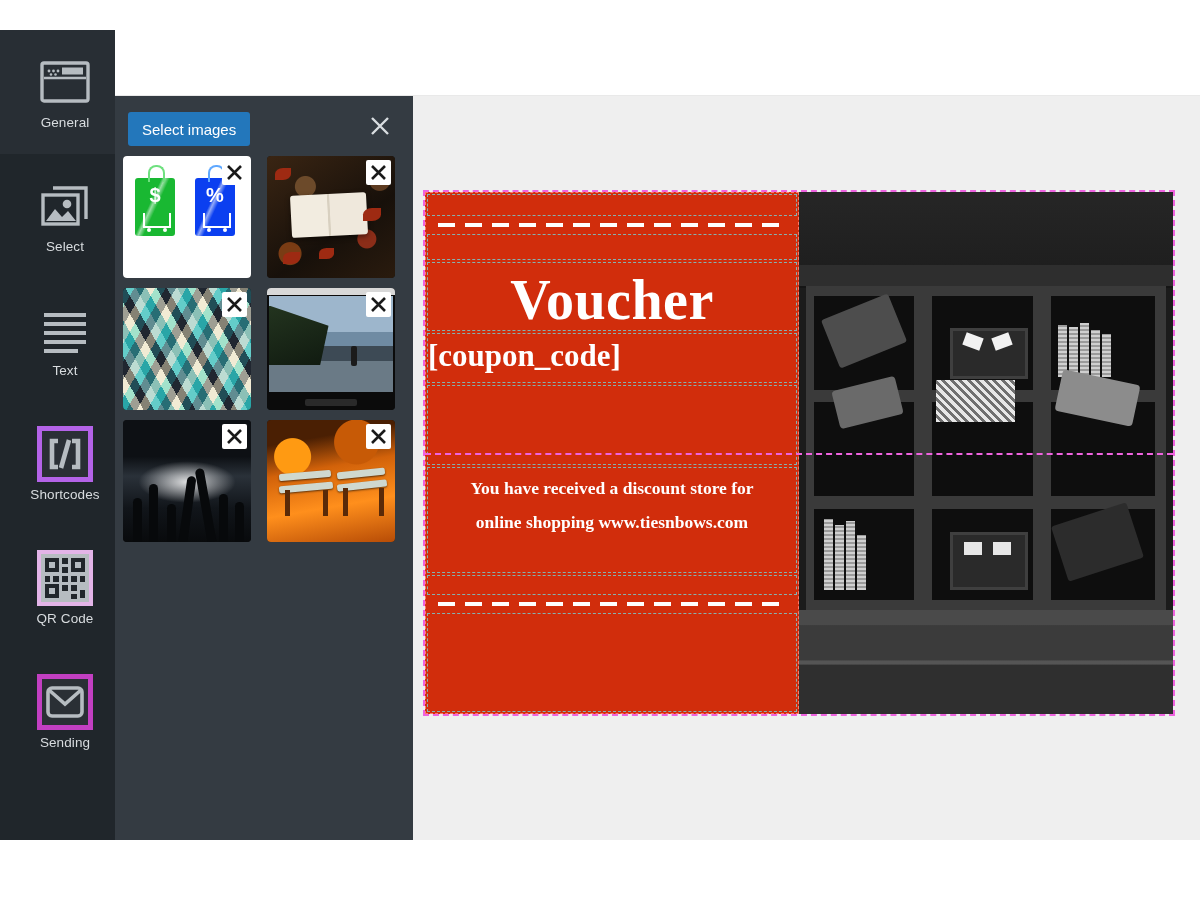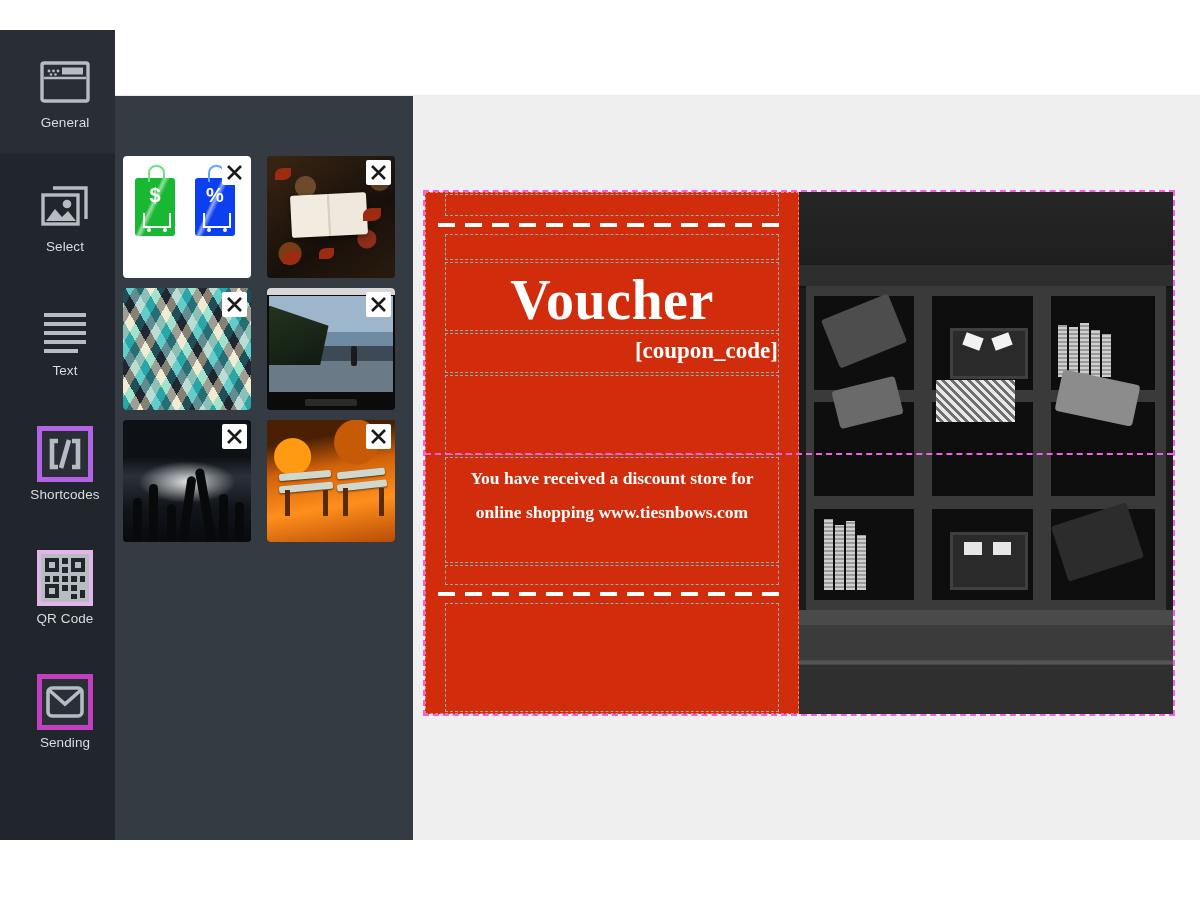--- a/index.html
+++ b/index.html
@@ -97,27 +97,27 @@
   #canvas{position:absolute;left:413px;top:96px;right:0;bottom:60px;background:#efefef;overflow:hidden;}
 
   
   #voucher{position:absolute;left:12px;top:96px;width:748px;height:522px;
       outline:2px dashed #ef63e0;outline-offset:0;display:flex;}
   #vouch-left{position:relative;width:374px;background:#d12d0c;box-sizing:border-box;
       border:1px dashed #ff7b6a;display:flex;flex-direction:column;}
   #vouch-right{position:relative;width:374px;overflow:hidden;}
 
   .vrow{position:relative;box-sizing:border-box;border:1px dashed rgba(120,200,205,.85);
-        margin:1px 19px;}
+        margin:1px 1px;}
   .vsep{position:relative;height:4px;margin:6px 12px;
         background:repeating-linear-gradient(90deg,#ffffff 0 17px,transparent 17px 27px);}
   .vtitle{font-family:"Liberation Serif", serif;color:#ffffff;font-weight:bold;
           font-size:56px;line-height:1.05;text-align:center;letter-spacing:.5px;}
   .vcode{font-family:"Liberation Serif", serif;color:#ffffff;font-weight:bold;
-          font-size:23px;text-align:right;}
+          font-size:31px;text-align:left;}
   .vbody{font-family:"Liberation Serif", serif;color:#ffffff;font-weight:bold;
           font-size:17.5px;line-height:1.6;text-align:center;padding:6px 10px;}
 
   
   .shelf{position:absolute;inset:0;background:#1b1b1b;filter:grayscale(1);}
   .shelf .wall{position:absolute;left:0;right:0;top:0;height:17%;
       background:linear-gradient(180deg,#262626,#1d1d1d);}
   .shelf .crown{position:absolute;left:0;right:0;top:14%;height:4%;background:#2e2e2e;
       box-shadow:0 2px 0 #151515;}
   .shelf .carcass{position:absolute;left:2%;right:2%;top:18%;bottom:20%;background:#3a3a3a;}
@@ -236,20 +236,28 @@
             <rect x="2.5" y="2.5" width="51" height="51" fill="#2a2f35" stroke="#c23fc2" stroke-width="5"></rect>
             <rect x="11" y="14" width="34" height="28" rx="4" fill="none" stroke="#b6bcc1" stroke-width="3.6"></rect>
             <path d="M12 16l16 14 16-14" fill="none" stroke="#b6bcc1" stroke-width="3.6"></path>
           </svg>
       </span>
       <span class="rail-label">Sending</span>
     </div>
   </div>
 
   <div id="flyout">
+    <div id="flyout-top">
+      <button id="select-images-btn">Select images</button>
+      <div id="close-flyout">
+        <svg viewBox="0 0 22 22">
+            <path d="M3 3 L19 19 M19 3 L3 19" stroke="#d9dde0" stroke-width="2.4" fill="none"></path>
+          </svg>
+      </div>
+    </div>
 
     <div id="thumb-grid">
 
       <div class="thumb">
         <div class="art art-tags">
           <div class="tag green">
               <div class="shine"></div>
               <div class="glyph">$</div>
               <div class="cart"></div>
             </div>

